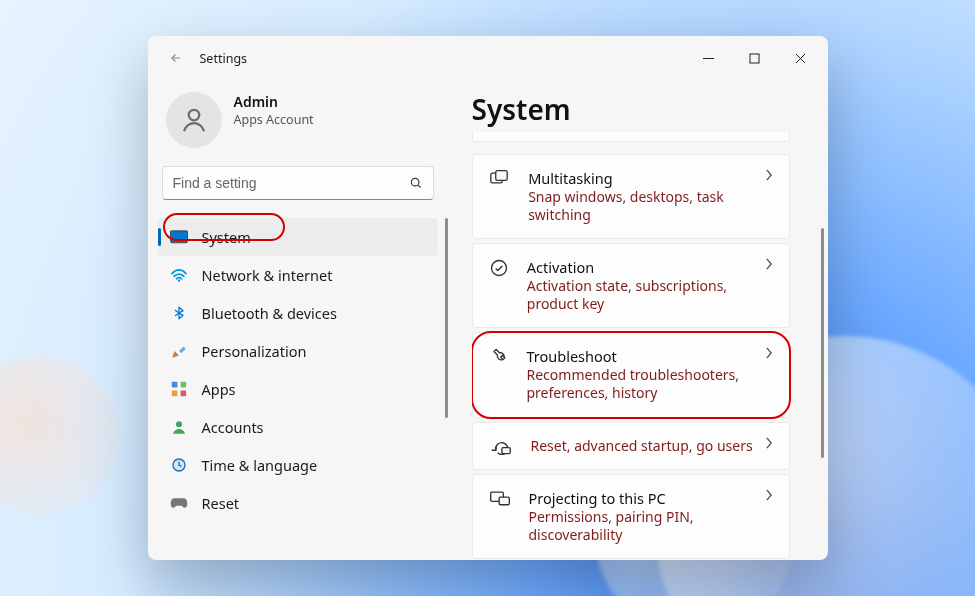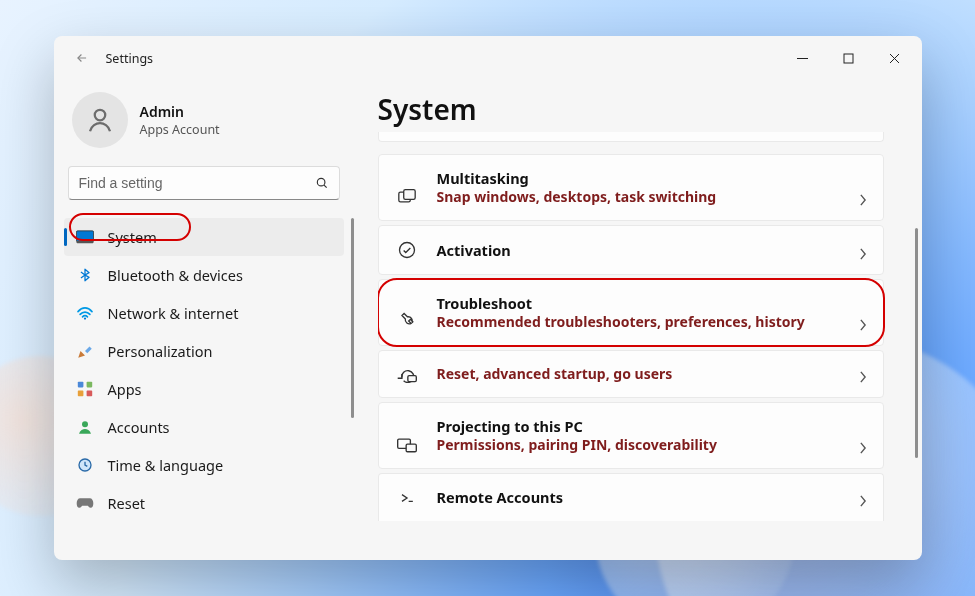--- a/index.html
+++ b/index.html
@@ -12,41 +12,41 @@
     position: absolute; border-radius: 50%;
     background: radial-gradient(circle at 30% 30%, rgba(255,255,255,0.7), rgba(120,180,255,0.1));
     filter: blur(2px);
   }
   .b1 { width: 380px; height: 380px; right: -60px; bottom: -120px; }
   .b2 { width: 200px; height: 200px; right: 180px; bottom: -40px; }
   .b3 { width: 160px; height: 160px; left: -40px; bottom: 80px; background: radial-gradient(circle at 40% 40%, rgba(255,220,200,0.6), rgba(255,200,180,0)); }
 
   .window {
     position: relative;
-    width: 868px; height: 524px;
+    width: 680px; height: 524px;
     background: #f6f6f6;
     border-radius: 8px;
     box-shadow: 0 25px 60px rgba(0,0,0,0.25);
     display: flex; flex-direction: column;
     overflow: hidden;
   }
   .titlebar {
     height: 44px; display: flex; align-items: center;
     padding: 0 4px 0 14px;
     flex-shrink: 0;
   }
   .back-btn { width: 28px; height: 28px; display:flex; align-items:center; justify-content:center; color:#888; border-radius:4px; }
   .title { margin-left: 10px; font-size: 12.5px; color:#222; }
   .win-controls { margin-left:auto; display:flex; }
   .win-btn { width: 46px; height: 32px; display:flex; align-items:center; justify-content:center; color:#222; }
   .win-btn svg { width:11px; height:11px; }
 
   .body { flex:1; display:flex; min-height:0; }
   .sidebar { width: 300px; padding: 0 10px 0 10px; display:flex; flex-direction:column; }
-  .user-block { display:flex; align-items:center; padding: 12px 8px 18px 8px; gap:12px; }
+  .user-block { display:flex; align-items:flex-start; padding: 12px 8px 18px 8px; gap:12px; }
   .avatar {
     width:56px; height:56px; border-radius:50%;
     background:#e4e4e4; display:flex; align-items:center; justify-content:center; color:#6d6d6d;
   }
   .avatar svg { width:30px; height:30px; }
   .user-name { font-weight:600; font-size:14px; color:#111; }
   .user-sub { font-size:12.5px; color:#555; }
 
   .search-box {
     display:flex; align-items:center;
@@ -79,22 +79,22 @@
   .page-title { font-size:28px; font-weight:600; color:#111; padding: 10px 0 4px 0; }
   .cards { flex:1; overflow:hidden; position:relative; }
   .cards-inner { position:absolute; left:0; right:14px; top:0; }
 
   .card-stub {
     height:10px; background:#fdfdfd; border:1px solid #e9e9e9; border-top:none;
     border-bottom-left-radius:4px; border-bottom-right-radius:4px; margin-bottom:12px;
   }
   .card {
     background:#fdfdfd; border:1px solid #e9e9e9; border-radius:4px;
-    display:flex; align-items:flex-end; padding:14px 16px; margin-bottom:4px;
-    position:relative; cursor:pointer;font-weight:bold;
+    display:flex; align-items:flex-start; padding:14px 16px; margin-bottom:4px;
+    position:relative; cursor:pointer;
   }
   .card .cicon { width:24px; display:flex; align-items:center; justify-content:center; color:#333; margin-right:18px; }
   .card-title { font-size:14.5px; color:#111; line-height:1.3; }
   .card-sub { font-size:14px; color:#7f1d1d; line-height:1.3; }
   .chev { margin-left:auto; color:#555; }
   .card.last { border-bottom-left-radius:0; border-bottom-right-radius:0; border-bottom:none; }
   .annot-card {
     position:absolute; inset:-2px; border:2.5px solid #d40000; border-radius:20px; pointer-events:none;
   }
   .content-scroll { position:absolute; right:4px; top:148px; width:3px; height:230px; background:#8e8e8e; border-radius:2px; }
@@ -170,36 +170,36 @@
                 <rect x="0.5" y="0.5" width="21" height="13" rx="1.5" fill="#0078d4" stroke="#333" stroke-width="1"></rect>
                 <rect x="0.5" y="12.5" width="21" height="3" rx="1" fill="#555"></rect>
               </svg>
           </span>
           <span>System</span>
           <div class="nav-annot sys"></div>
         </div>
 
         <div class="nav-item">
           <span class="nicon">
+            <svg width="18" height="14" viewBox="0 0 24 20" fill="#0078d4">
+                <path d="M2 8c6-7 14-7 20 0M5 12c4-4.5 10-4.5 14 0M8.5 15.5c2-2.2 5-2.2 7 0" fill="none" stroke="#0099e5" stroke-width="2.4" stroke-linecap="round"></path>
+                <circle cx="12" cy="18" r="1.6"></circle>
+              </svg>
+          </span>
+          <span>Network &amp; internet</span>
+        </div>
+
+        <div class="nav-item">
+          <span class="nicon">
             <svg width="14" height="18" viewBox="0 0 24 24" fill="#0078d4">
                 <path d="M12 2v20l7-6-7-4 7-4-7-6z" fill="none" stroke="#0078d4" stroke-width="2.2" stroke-linejoin="round"></path>
                 <path d="M5 7l7 5-7 5" fill="none" stroke="#0078d4" stroke-width="2.2"></path>
               </svg>
           </span>
           <span>Bluetooth &amp; devices</span>
-        </div>
-
-        <div class="nav-item">
-          <span class="nicon">
-            <svg width="18" height="14" viewBox="0 0 24 20" fill="#0078d4">
-                <path d="M2 8c6-7 14-7 20 0M5 12c4-4.5 10-4.5 14 0M8.5 15.5c2-2.2 5-2.2 7 0" fill="none" stroke="#0099e5" stroke-width="2.4" stroke-linecap="round"></path>
-                <circle cx="12" cy="18" r="1.6"></circle>
-              </svg>
-          </span>
-          <span>Network &amp; internet</span>
         </div>
 
         <div class="nav-item">
           <span class="nicon">
             <svg width="18" height="18" viewBox="0 0 24 24">
                 <path d="M3 21l3-9 6 6-9 3z" fill="#c97b3a"></path>
                 <path d="M12 12l6-6 3 3-6 6-3-3z" fill="#6aa8e8"></path>
               </svg>
           </span>
           <span>Personalization</span>
@@ -277,20 +277,21 @@
 
           <div class="card">
             <span class="cicon">
               <svg width="20" height="20" viewBox="0 0 24 24" fill="none" stroke="#333" stroke-width="1.6">
                   <circle cx="12" cy="12" r="9"></circle>
                   <path d="M8 12.5l2.5 2.5L16 9.5"></path>
                 </svg>
             </span>
             <div>
               <div class="card-title">Activation</div>
+              <div class="card-sub">Activation state, subscriptions, product key</div>
             </div>
             <span class="chev">
                 <svg width="8" height="12" viewBox="0 0 8 14" fill="none" stroke="currentColor" stroke-width="1.6">
                   <path d="M1.5 1l5 6-5 6"></path>
                 </svg>
               </span>
           </div>
 
           <div class="card">
             <span class="cicon">

